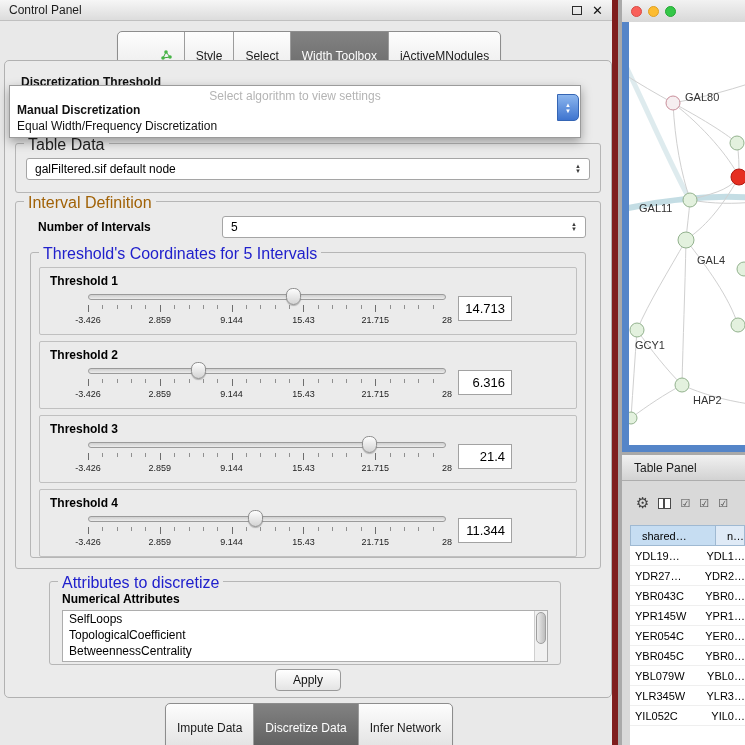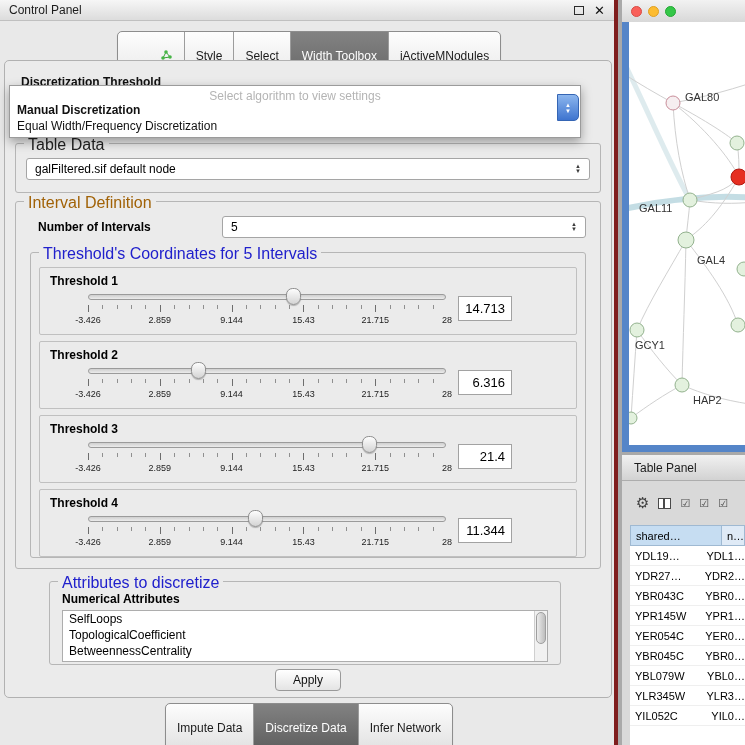--- a/index.html
+++ b/index.html
@@ -1,19 +1,19 @@
 <!DOCTYPE html>
 <html><head>
 <meta charset="utf-8">
 <style>
   *{box-sizing:border-box;margin:0;padding:0;}
   html,body{width:745px;height:745px;background:#a9a9a9;font-family:"Liberation Sans","DejaVu Sans",sans-serif;overflow:hidden;position:relative;}
 
   
-  .cp{position:absolute;left:0;top:0;width:618px;height:745px;background:#e9e9e9;border-right:4px solid #7f1d1d;}
+  .cp{position:absolute;left:0;top:0;width:618px;height:745px;background:#e9e9e9;border-right:6px solid #7f1d1d;}
   .titlebar{height:21px;background:linear-gradient(#f6f6f6,#dcdcdc);border-bottom:1px solid #c0c0c0;display:flex;align-items:center;padding:0 9px;}
   .tb-title{font-size:12px;color:#1c1c1c;}
   .tb-icons{margin-left:auto;display:flex;align-items:center;gap:10px;}
   .float-box{width:10px;height:9px;border:1.5px solid #2b2b2b;display:inline-block;}
   .close-x{font-size:13px;font-weight:bold;color:#111;line-height:13px;}
 
   .tabbar{position:absolute;top:31px;left:0;width:618px;display:flex;justify-content:center;}
   .seg{display:flex;border:1px solid #8d8d8d;border-radius:5px;overflow:hidden;background:linear-gradient(#fdfdfd,#e0e0e0);box-shadow:0 1px 1px rgba(0,0,0,0.18);}
   .tab{display:flex;align-items:flex-end;gap:5px;padding:17px 11px;font-size:12px;color:#1b1b1b;border-right:1px solid #9c9c9c;white-space:nowrap;flex-direction:column;}
   .tab:last-child{border-right:none;}
@@ -81,21 +81,21 @@
   
   .tpanel{position:absolute;left:622px;top:455px;width:123px;height:290px;background:#d9d9d9;}
   .tp-header{height:26px;background:linear-gradient(#f1f1f1,#d2d2d2);border-bottom:1px solid #adadad;display:flex;align-items:center;padding-left:12px;font-size:12px;color:#1c1c1c;}
   .tp-toolbar{height:44px;display:flex;align-items:center;gap:9px;padding-left:14px;}
   .gear{font-size:15px;color:#3f3f3f;}
   .colicon{width:13px;height:11px;border:1.5px solid #4a4a4a;position:relative;background:#fff;flex:none;}
   .colicon::before{content:"";position:absolute;left:4px;top:0;bottom:0;width:1.5px;background:#4a4a4a;}
   .cb{font-size:11px;color:#4a4a4a;}
   .ttable{position:absolute;left:8px;right:0;top:70px;bottom:0;background:#fff;overflow:hidden;}
   .thead{display:flex;height:21px;}
-  .th{font-size:11px;display:flex;align-items:center;padding-left:5px;}
+  .th{font-size:11px;display:flex;align-items:center;padding-left:11px;}
   .th.c1{width:92px;background:#c6ddf2;border:1px solid #9fb9d2;}
   .th.c2{flex:1;background:#dfeaf6;border:1px solid #9fb9d2;border-left:none;}
   .trow{display:flex;height:20px;border-bottom:1px solid #efefef;}
   .trow span{font-size:11px;display:flex;align-items:center;padding-left:5px;}
   .trow .c1{width:92px;}
   .trow .c2{flex:1;}
 </style>
 </head>
 <body>
 

